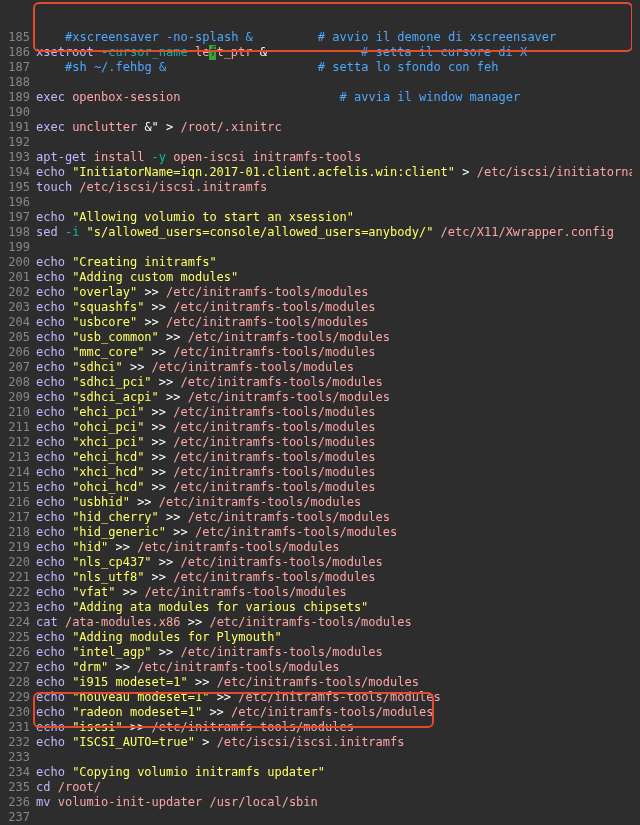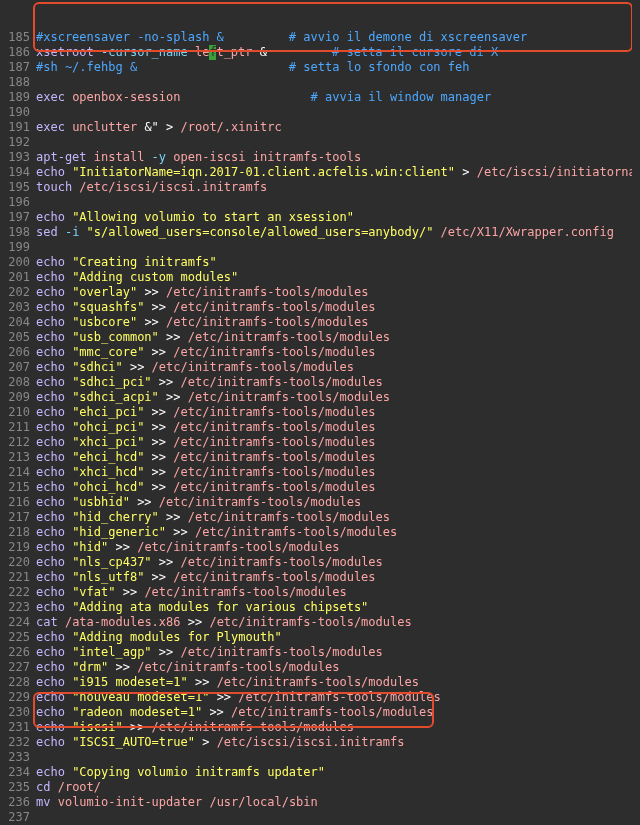--- a/index.html
+++ b/index.html
@@ -29,25 +29,25 @@
     padding-right: 6px;
     color: #888;
     user-select: none;
     flex: 0 0 auto;
   }
   .code {
     flex: 1 1 auto;
     white-space: pre;
   }
   .cmd   { color: #c4b5fd; }   
-  .opt   { color: #7dd3fc; }   
+  .opt   { color: #14b8a6; }   
   .str   { color: #ffff66; }   
   .path  { color: #fca5a5; }   
   .sym   { color: #ffffff; }   
-  .cmt   { color: #4da8ff; }   
+  .cmt   { color: #4da8ff; margin-left: 29px; }   
   .cursor {
     display: inline-block;
     width: 7px;
     background: #3aa03a;
     color: #2d2d2d;
   }
   .hlbox {
     position: absolute;
     border: 2px solid #e34b2d;
     border-radius: 6px;

